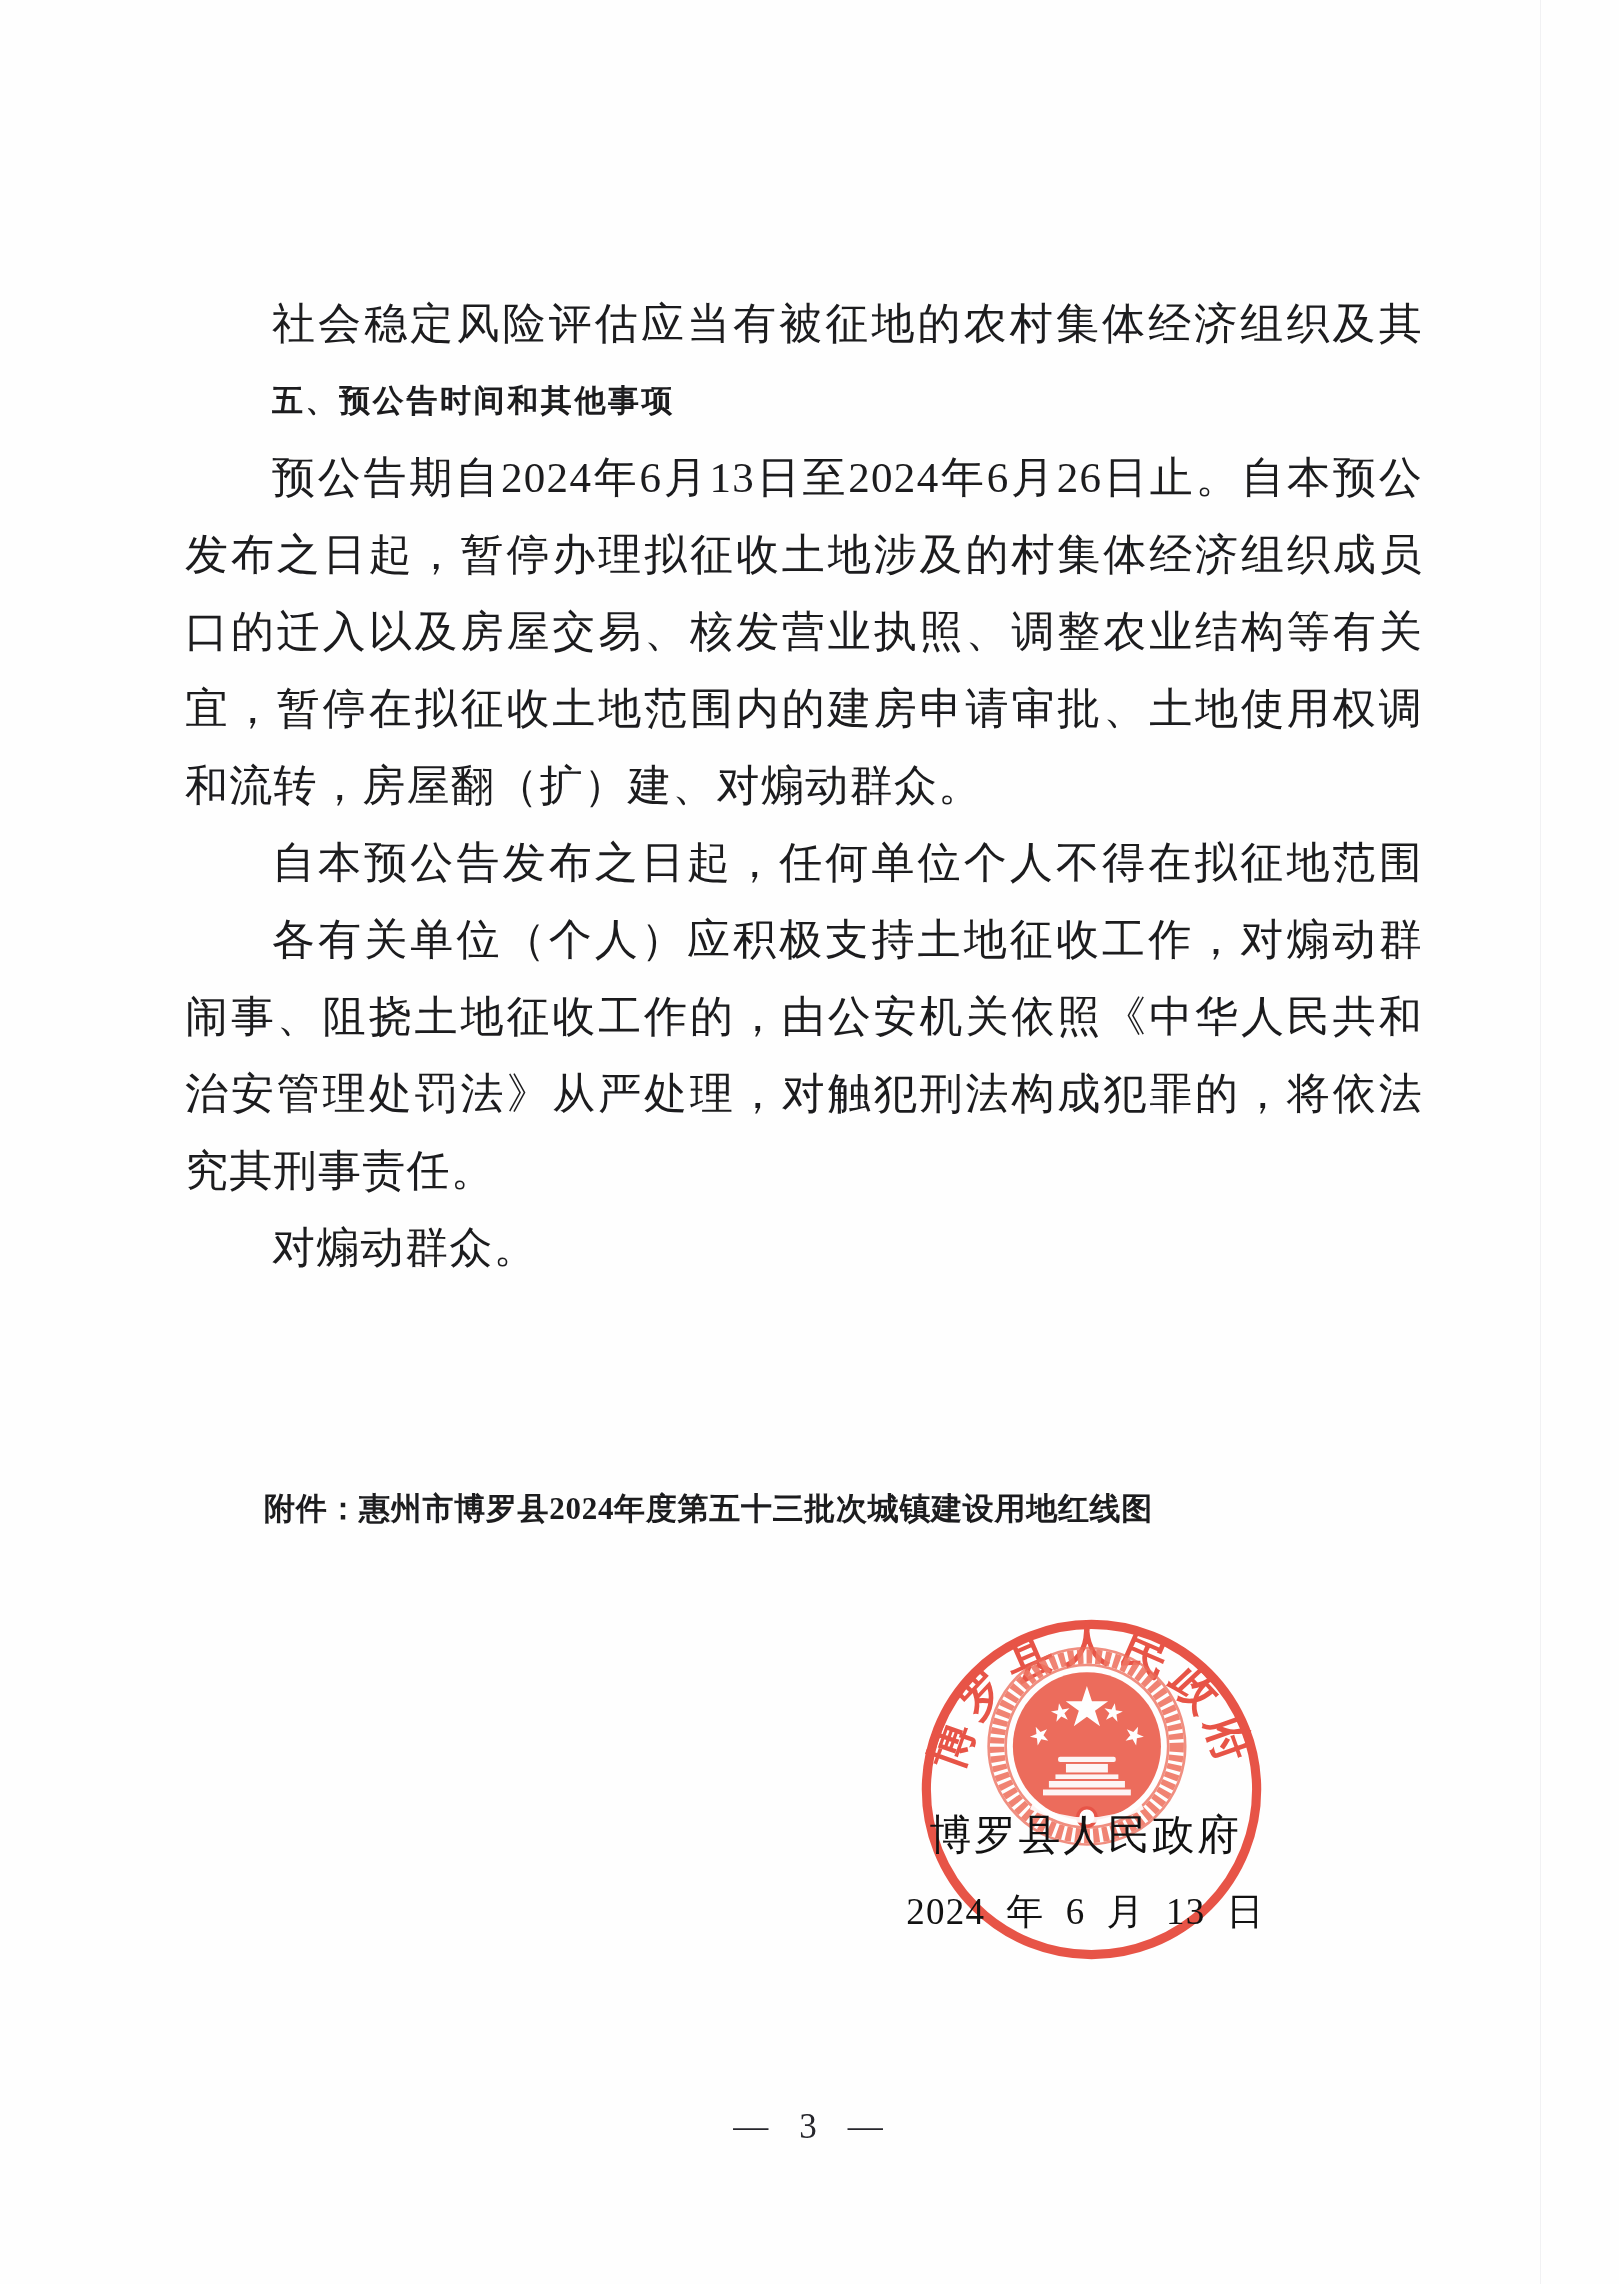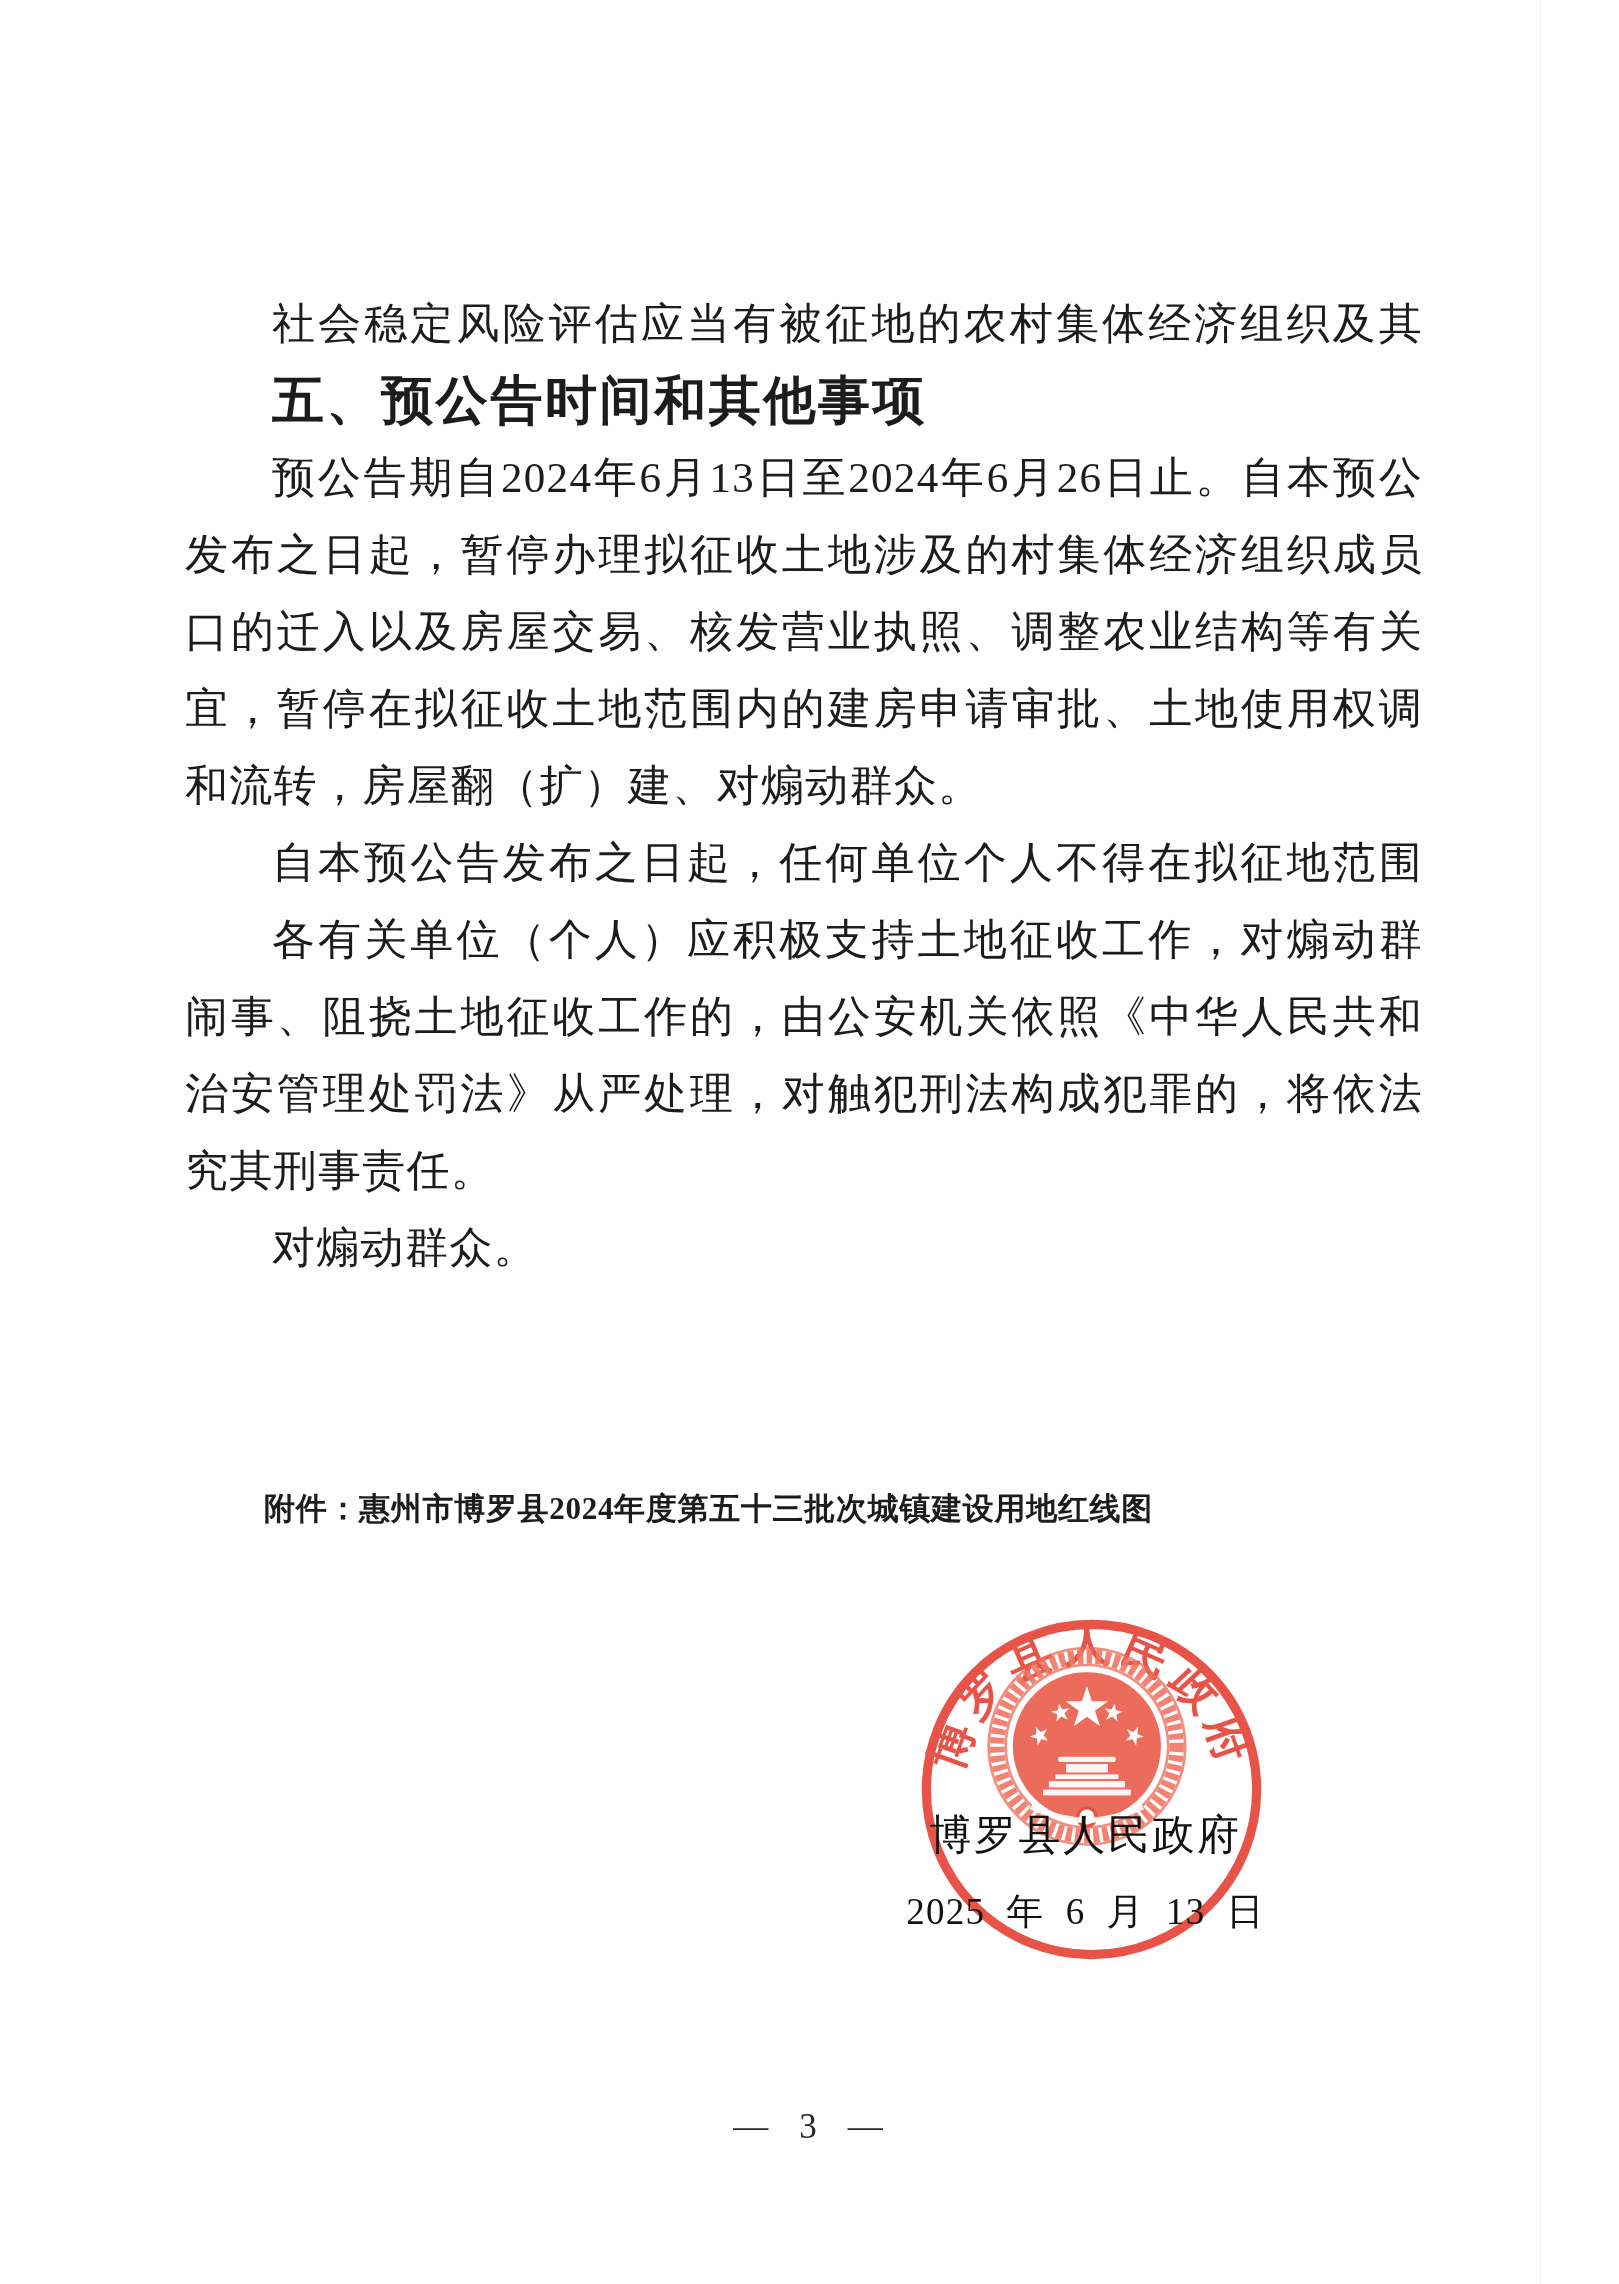--- a/index.html
+++ b/index.html
@@ -27,21 +27,21 @@
   }
   .bline.j{
     text-align:justify;white-space:normal;
   }
   .bline.j::after{
     content:"";display:inline-block;width:100%;height:0;line-height:0;
   }
   .bline.in{ text-indent:87px; }
   .bline.h{
     font-family:"Liberation Sans","DejaVu Sans",sans-serif;
-    font-weight:700;letter-spacing:2.6px;font-size:52px;
+    font-weight:700;letter-spacing:2.6px;font-size:31px;
   }
   .attachment{
     position:absolute;left:185px;top:1470px;width:1279px;
     height:77px;line-height:77px;text-indent:79px;
     font-size:31px;letter-spacing:0.7px;white-space:nowrap;
     font-weight:600;
   }
   .seal{
     position:absolute;left:908px;top:1606px;width:367px;height:367px;
     opacity:.93;
@@ -123,17 +123,17 @@
           <rect x="206" y="280" width="134" height="9"></rect>
         </g>
 
         <circle cx="273" cy="322" r="14" fill="#ffffff" stroke="#e6483a" stroke-width="5"></circle>
         <path d="M 188 306 Q 273 348 358 306" fill="none" stroke="#ffffff" stroke-width="9" opacity="0.9"></path>
       </g>
     </svg>
   </div>
 
   <div class="sig-line">博罗县人民政府</div>
-  <div class="date-line">2025 年 6 月 13 日</div>
+  <div class="date-line">2024 年 6 月 13 日</div>
 
   <div class="page-number">— 3 —</div>
 </div>
 
 
 </body></html>

